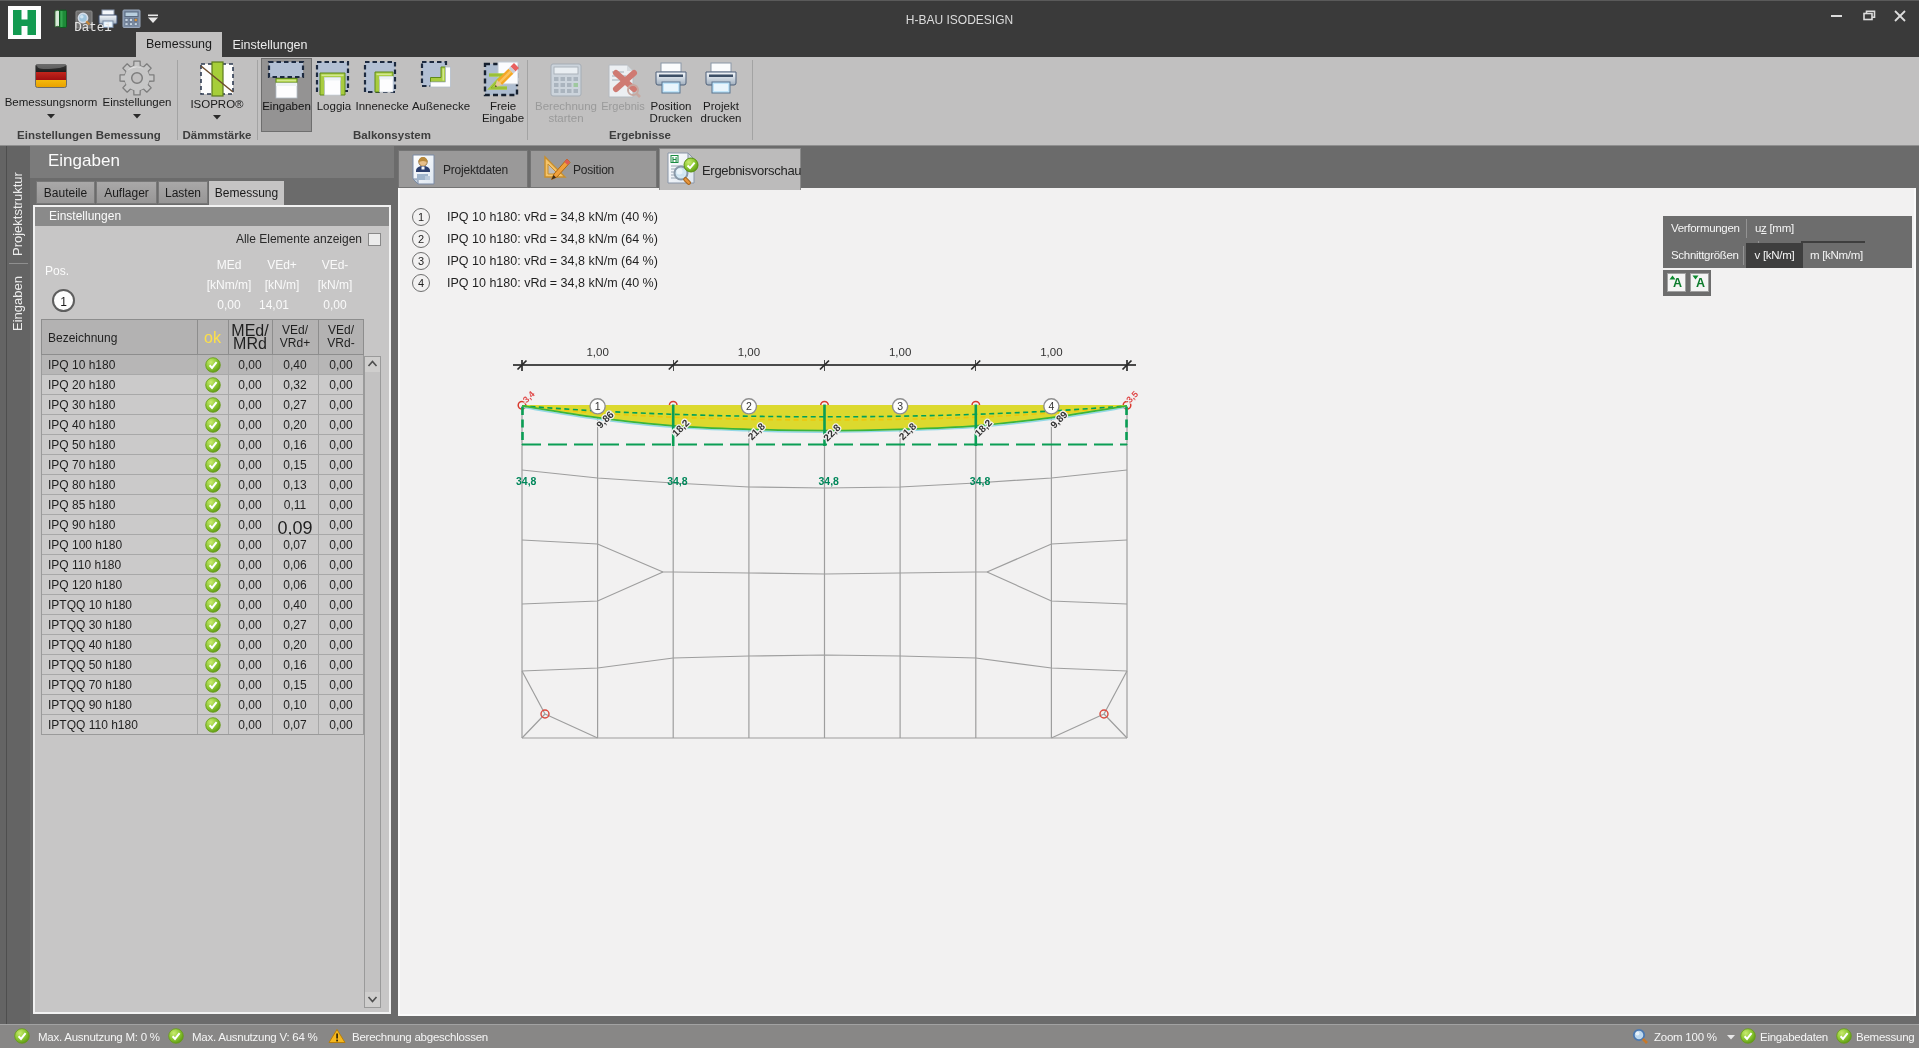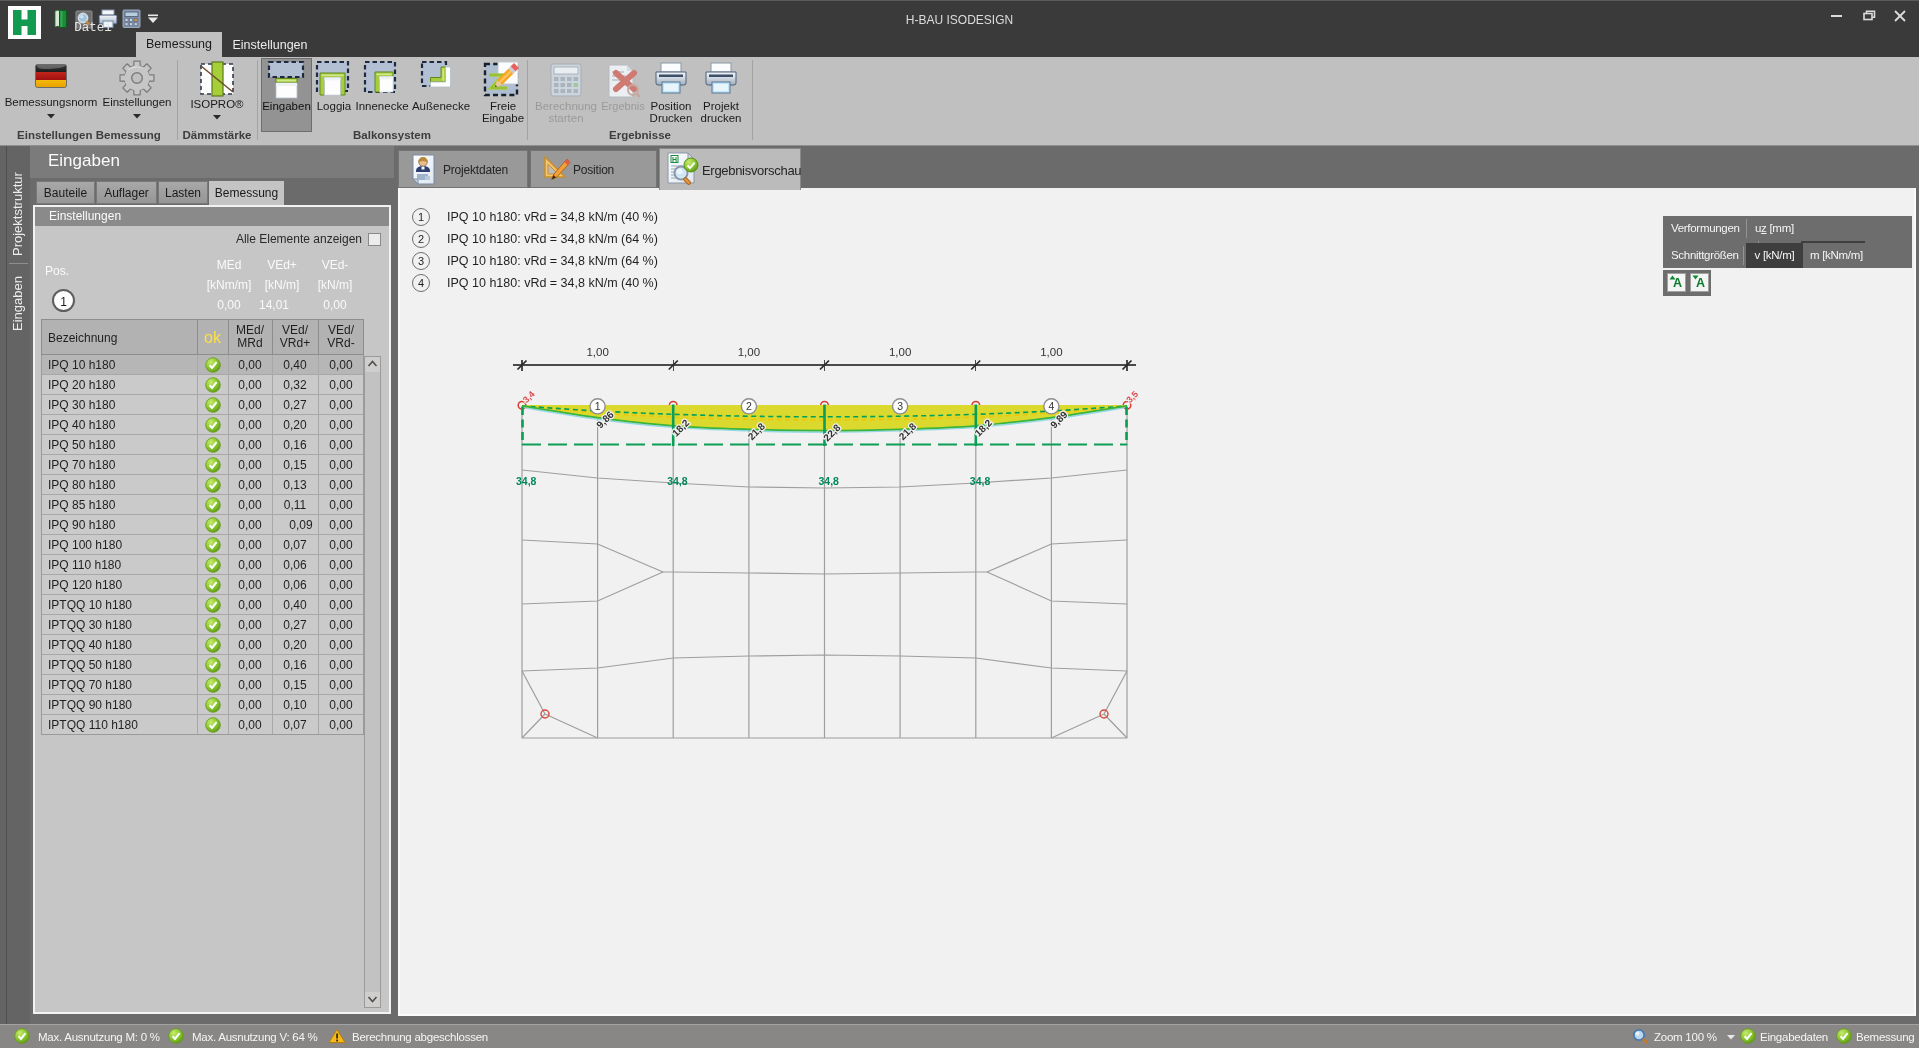--- a/index.html
+++ b/index.html
@@ -285,21 +285,21 @@
 <div class="abs wt" style="left:259px;top:298px;width:46px;font-size:12px;text-align:left;">14,01</div>
 <div class="abs wt" style="left:312px;top:298px;width:46px;font-size:12px;text-align:center;">0,00</div>
 
 <div class="abs" style="left:41px;top:319px;width:323px;height:36px;background:#b3b2b2;border:1px solid #8d8d8d;"></div>
 <div class="abs" style="left:197px;top:319px;width:1px;height:36px;background:#8d8d8d;"></div>
 <div class="abs" style="left:228px;top:319px;width:1px;height:36px;background:#8d8d8d;"></div>
 <div class="abs" style="left:272px;top:319px;width:1px;height:36px;background:#8d8d8d;"></div>
 <div class="abs" style="left:318px;top:319px;width:1px;height:36px;background:#8d8d8d;"></div>
 <div class="abs" style="left:48px;top:331px;font-size:12px;color:#1f1f1f;">Bezeichnung</div>
 <div class="abs" style="left:197px;top:331px;width:31px;text-align:center;font-size:16px;color:#fde047;line-height:13px;">ok</div>
-<div class="abs" style="left:228px;top:324px;width:44px;text-align:center;font-size:12px;color:#1f1f1f;line-height:13px;">MEd/<br>MRd</div>
+<div class="abs" style="left:228px;top:324px;width:44px;text-align:center;font-size:16px;color:#1f1f1f;line-height:13px;">MEd/<br>MRd</div>
 <div class="abs" style="left:272px;top:324px;width:46px;text-align:center;font-size:12px;color:#1f1f1f;line-height:13px;">VEd/<br>VRd+</div>
 <div class="abs" style="left:318px;top:324px;width:46px;text-align:center;font-size:12px;color:#1f1f1f;line-height:13px;">VEd/<br>VRd-</div>
 <div class="abs" style="left:41px;top:355px;width:323px;height:20px;background:#b7b6b6;border-bottom:1px solid #a8a8a8;"></div>
 <div class="abs" style="left:197px;top:355px;width:1px;height:20px;background:#a8a8a8;"></div>
 <div class="abs" style="left:228px;top:355px;width:1px;height:20px;background:#a8a8a8;"></div>
 <div class="abs" style="left:272px;top:355px;width:1px;height:20px;background:#a8a8a8;"></div>
 <div class="abs" style="left:318px;top:355px;width:1px;height:20px;background:#a8a8a8;"></div>
 <div class="abs" style="left:48px;top:358px;font-size:12px;color:#1f1f1f;">IPQ 10 h180</div>
 <svg class="abs" style="left:205px;top:357px" width="16" height="16">
     <circle cx="8" cy="8" r="7.3" fill="url(#gchk)" stroke="#679b18" stroke-width="0.8"></circle>
@@ -403,21 +403,21 @@
 <div class="abs" style="left:197px;top:515px;width:1px;height:20px;background:#a8a8a8;"></div>
 <div class="abs" style="left:228px;top:515px;width:1px;height:20px;background:#a8a8a8;"></div>
 <div class="abs" style="left:272px;top:515px;width:1px;height:20px;background:#a8a8a8;"></div>
 <div class="abs" style="left:318px;top:515px;width:1px;height:20px;background:#a8a8a8;"></div>
 <div class="abs" style="left:48px;top:518px;font-size:12px;color:#1f1f1f;">IPQ 90 h180</div>
 <svg class="abs" style="left:205px;top:517px" width="16" height="16">
     <circle cx="8" cy="8" r="7.3" fill="url(#gchk)" stroke="#679b18" stroke-width="0.8"></circle>
     <path d="M4.6 8.3 l2.4 2.6 L11.6 5.2" stroke="#fff" stroke-width="2" fill="none"></path>
   </svg>
 <div class="abs" style="left:228px;top:518px;width:44px;text-align:center;font-size:12px;color:#1f1f1f;">0,00</div>
-<div class="abs" style="left:272px;top:518px;width:46px;text-align:center;font-size:12px;color:#1f1f1f;margin-left:6px;">0,09</div>
+<div class="abs" style="left:272px;top:518px;width:46px;text-align:center;font-size:18px;color:#1f1f1f;">0,09</div>
 <div class="abs" style="left:318px;top:518px;width:46px;text-align:center;font-size:12px;color:#1f1f1f;">0,00</div>
 <div class="abs" style="left:41px;top:535px;width:323px;height:20px;background:#cbcaca;border-bottom:1px solid #a8a8a8;"></div>
 <div class="abs" style="left:197px;top:535px;width:1px;height:20px;background:#a8a8a8;"></div>
 <div class="abs" style="left:228px;top:535px;width:1px;height:20px;background:#a8a8a8;"></div>
 <div class="abs" style="left:272px;top:535px;width:1px;height:20px;background:#a8a8a8;"></div>
 <div class="abs" style="left:318px;top:535px;width:1px;height:20px;background:#a8a8a8;"></div>
 <div class="abs" style="left:48px;top:538px;font-size:12px;color:#1f1f1f;">IPQ 100 h180</div>
 <svg class="abs" style="left:205px;top:537px" width="16" height="16">
     <circle cx="8" cy="8" r="7.3" fill="url(#gchk)" stroke="#679b18" stroke-width="0.8"></circle>
     <path d="M4.6 8.3 l2.4 2.6 L11.6 5.2" stroke="#fff" stroke-width="2" fill="none"></path>

